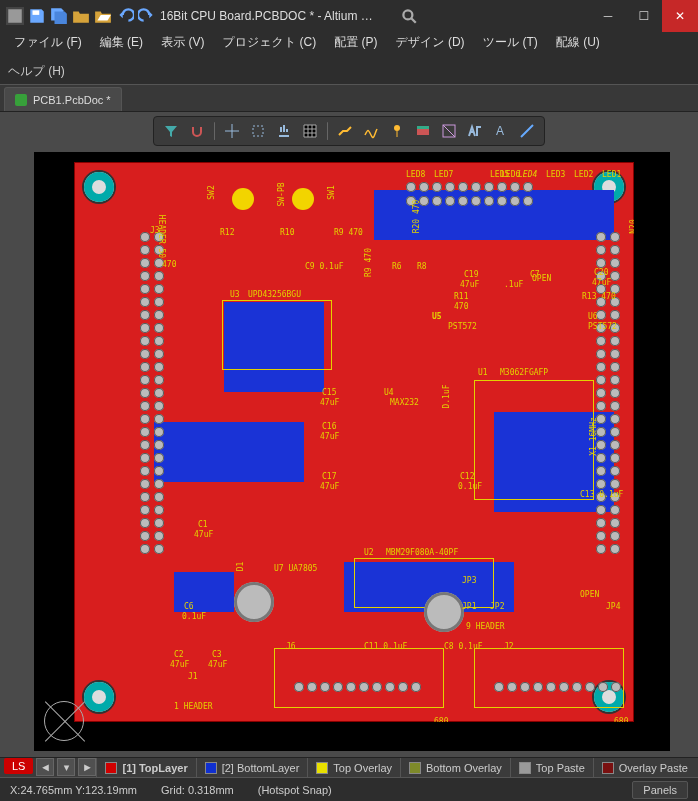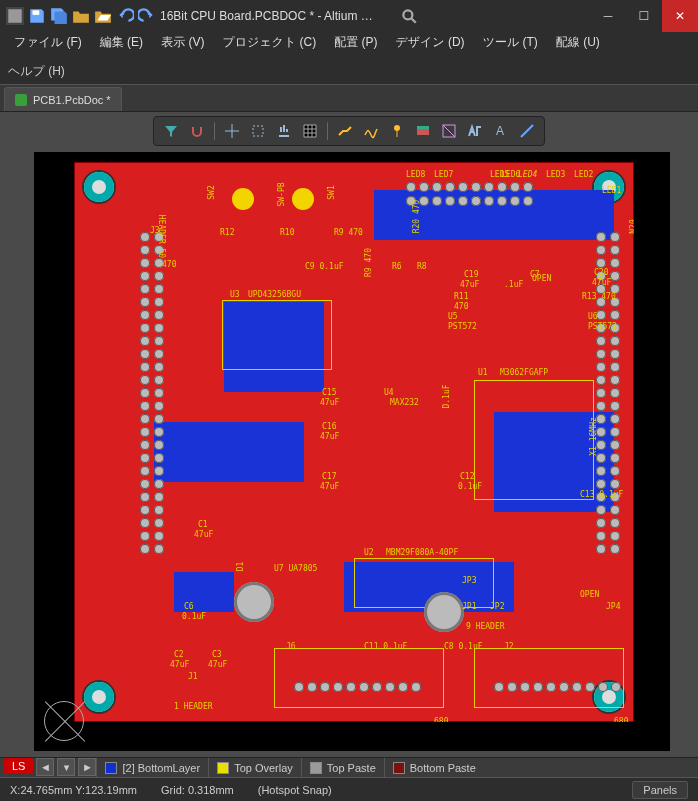--- a/index.html
+++ b/index.html
@@ -418,21 +418,21 @@
       <div style="position:absolute;left:160px;top:420px;width:40px;height:40px;border-radius:50%;background:#bbb;box-shadow:0 0 0 3px #777 inset"></div>
 
       <div id="silks">
           <div class="silkscreen" style="left: 332px; top: 8px;">LED8</div>
           <div class="silkscreen" style="left: 360px; top: 8px;">LED7</div>
           <div class="silkscreen" style="left: 388px; top: 8px; padding-left: 39px;">LED6</div>
           <div class="silkscreen" style="left: 416px; top: 8px;">LED5</div>
           <div class="silkscreen" style="left: 444px; top: 8px; font-style: italic;">LED4</div>
           <div class="silkscreen" style="left: 472px; top: 8px;">LED3</div>
           <div class="silkscreen" style="left: 500px; top: 8px;">LED2</div>
-          <div class="silkscreen" style="left: 528px; top: 24px;">LED1</div>
+          <div class="silkscreen" style="left: 528px; top: 8px;">LED1</div>
           <div class="silkscreen" style="left: 130px; top: 26px; transform: rotate(-90deg);">SW2</div>
           <div class="silkscreen" style="left: 250px; top: 26px; transform: rotate(-90deg);">SW1</div>
           <div class="silkscreen" style="left: 195px; top: 28px; transform: rotate(-90deg);">SW-PB</div>
           <div class="silkscreen" style="left: 76px; top: 64px;">J3</div>
           <div class="silkscreen" style="left: 66px; top: 70px; transform: rotate(90deg);">HEADER 50</div>
           <div class="silkscreen" style="left: 146px; top: 66px;">R12</div>
           <div class="silkscreen" style="left: 206px; top: 66px;">R10</div>
           <div class="silkscreen" style="left: 260px; top: 66px;">R9 470</div>
           <div class="silkscreen" style="left: 326px; top: 50px; transform: rotate(-90deg);">R20 470</div>
           <div class="silkscreen" style="left: 380px; top: 130px;">R11</div>
@@ -444,21 +444,21 @@
           <div class="silkscreen" style="left: 318px; top: 100px;">R6</div>
           <div class="silkscreen" style="left: 343px; top: 100px;">R8</div>
           <div class="silkscreen" style="left: 390px; top: 108px;">C19</div>
           <div class="silkscreen" style="left: 386px; top: 118px;">47uF</div>
           <div class="silkscreen" style="left: 456px; top: 108px;">C7</div>
           <div class="silkscreen" style="left: 430px; top: 118px;">.1uF</div>
           <div class="silkscreen" style="left: 458px; top: 112px;">OPEN</div>
           <div class="silkscreen" style="left: 520px; top: 106px;">C20</div>
           <div class="silkscreen" style="left: 518px; top: 116px;">47uF</div>
           <div class="silkscreen" style="left: 508px; top: 130px;">R13 470</div>
-          <div class="silkscreen" style="left: 374px; top: 150px;">U5</div>
+          <div class="silkscreen" style="left: 358px; top: 150px; font-weight: bold;">U5</div>
           <div class="silkscreen" style="left: 374px; top: 160px;">PST572</div>
           <div class="silkscreen" style="left: 514px; top: 150px;">U6</div>
           <div class="silkscreen" style="left: 514px; top: 160px;">PST572</div>
           <div class="silkscreen" style="left: 404px; top: 206px;">U1</div>
           <div class="silkscreen" style="left: 426px; top: 206px;">M3062FGAFP</div>
           <div class="silkscreen" style="left: 248px; top: 226px;">C15</div>
           <div class="silkscreen" style="left: 246px; top: 236px;">47uF</div>
           <div class="silkscreen" style="left: 310px; top: 226px;">U4</div>
           <div class="silkscreen" style="left: 316px; top: 236px;">MAX232</div>
           <div class="silkscreen" style="left: 360px; top: 230px; transform: rotate(-90deg);">D.1uF</div>
@@ -504,34 +504,42 @@
     </div>
     <div class="originmark"></div>
   </div>
 
   <div class="layertabs">
     <span class="lsbox">LS</span>
     <span class="navbtn">◄</span>
     <span class="navbtn">▾</span>
     <span class="navbtn">►</span>
     <div class="lt">
+        <span class="swatch" style="background:#d00000"></span>
+        <b>[1] TopLayer</b>
+      </div>
+    <div class="lt">
         <span class="swatch" style="background:#1030d0"></span>
         <span>[2] BottomLayer</span>
       </div>
     <div class="lt">
         <span class="swatch" style="background:#e8e000"></span>
         <span>Top Overlay</span>
       </div>
     <div class="lt">
+        <span class="swatch" style="background:#7e8a2a"></span>
+        <span>Bottom Overlay</span>
+      </div>
+    <div class="lt">
         <span class="swatch" style="background:#9a9a9a"></span>
         <span>Top Paste</span>
       </div>
     <div class="lt">
         <span class="swatch" style="background:#7a1010"></span>
-        <span>Bottom Paste</span>
+        <span>Overlay Paste</span>
       </div>
   </div>
 </div>
 
 <div class="statusbar">
   <span class="seg">X:24.765mm Y:123.19mm</span>
   <span class="seg">Grid: 0.318mm</span>
   <span class="seg">(Hotspot Snap)</span>
   <span class="panels">Panels</span>
 </div>

